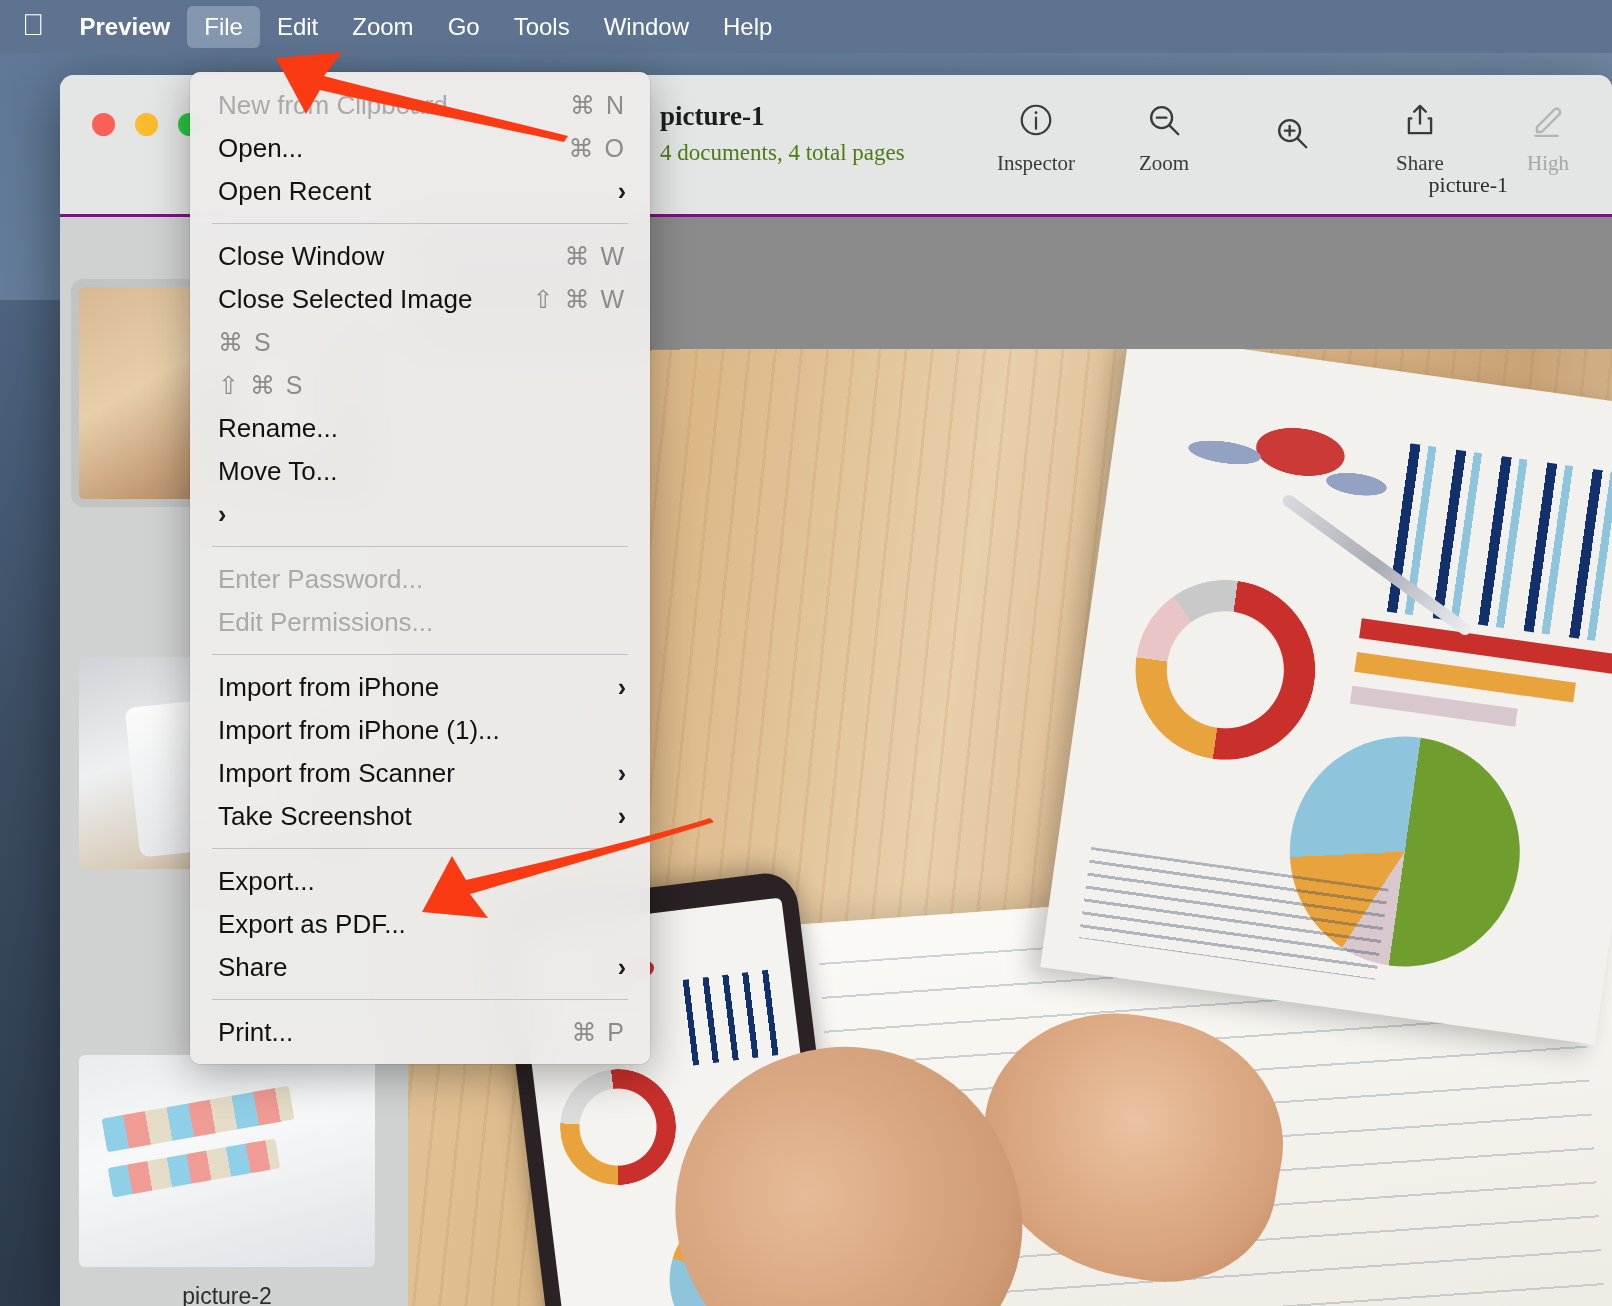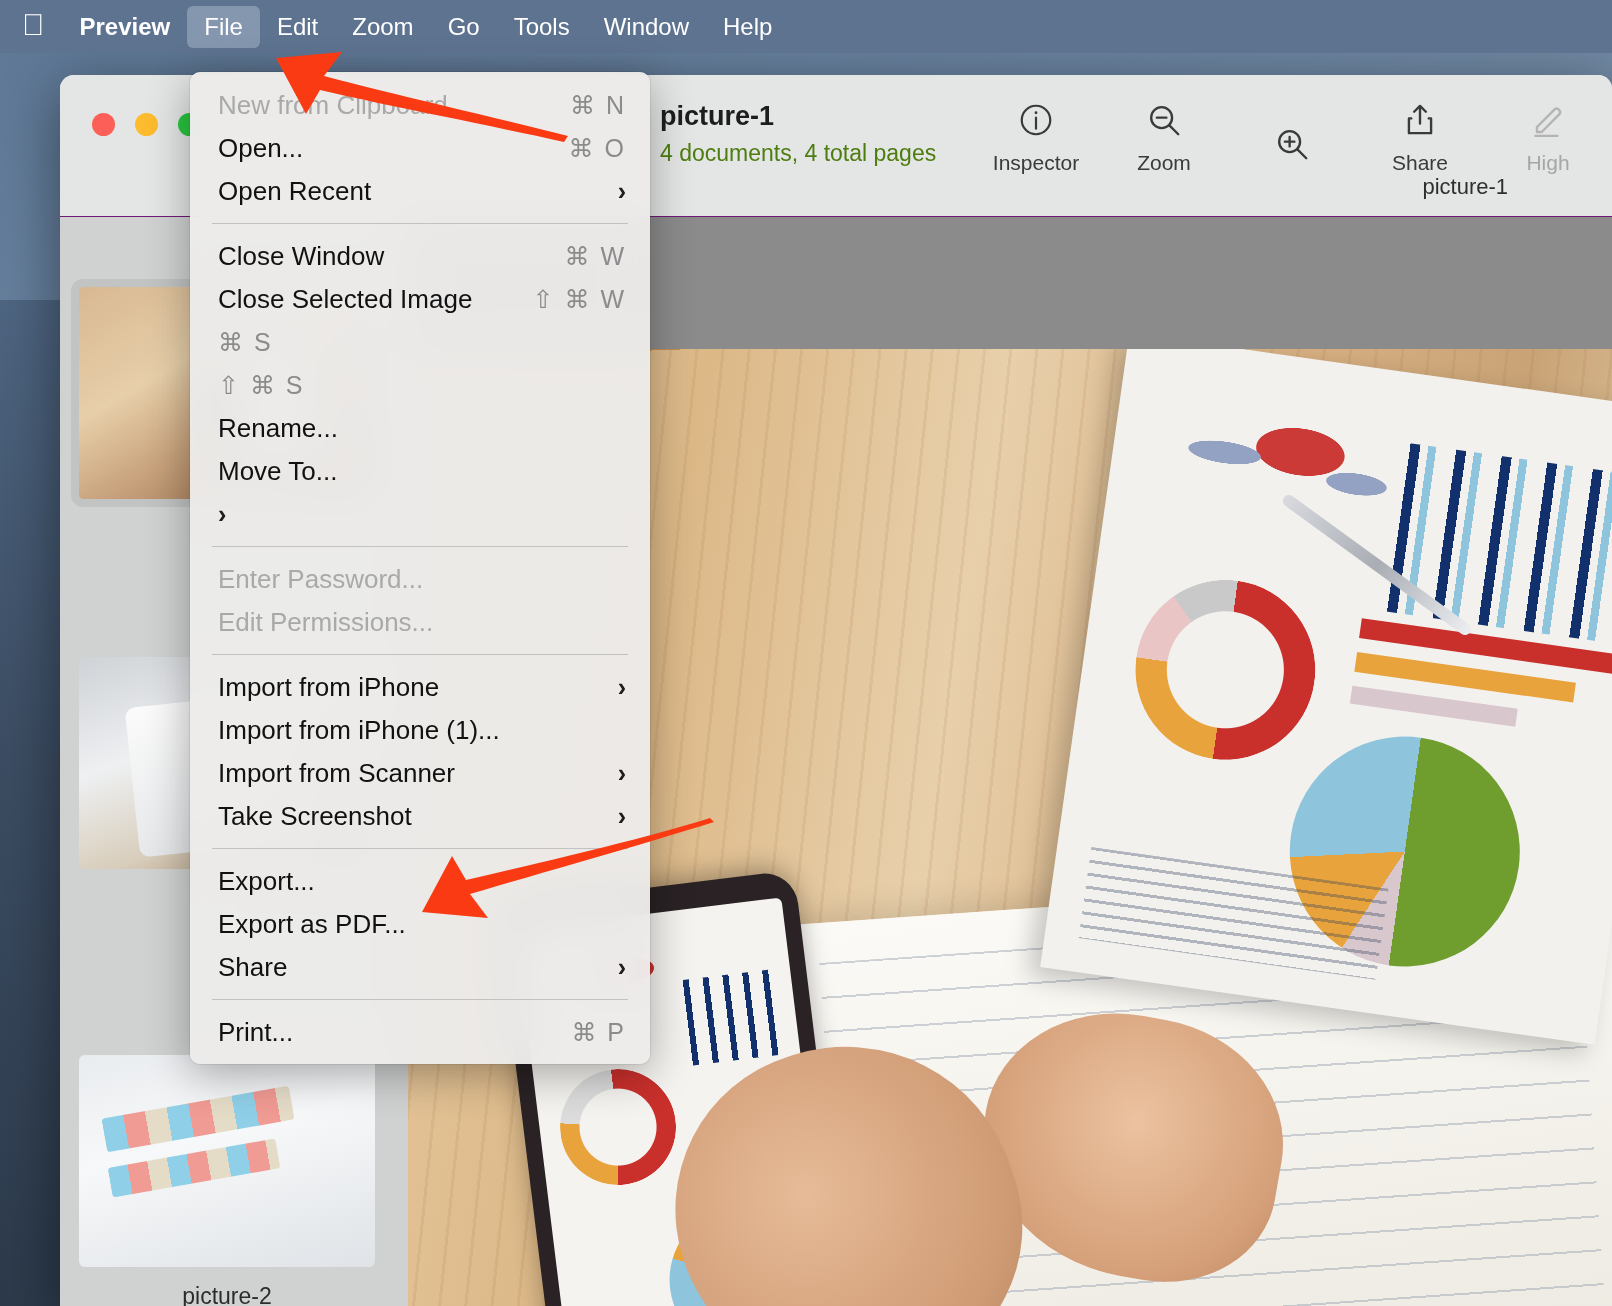--- a/index.html
+++ b/index.html
@@ -58,40 +58,41 @@
     background: #dfe3e3;
     border-radius: 14px 14px 0 0;
     overflow: hidden;
     box-shadow: 0 14px 60px rgba(0,0,0,.45);
     z-index: 10;
   }
   .titlebar {
     position: relative;
     height: 142px;
     background: #e4e5e5;
-    border-bottom: 1px solid #701a75;
+    border-bottom: 3px solid #701a75;
+    font-family: Liberation Serif, serif;
   }
   .traffic {
     position: absolute; left: 32px; top: 38px;
     display: flex; gap: 20px;
   }
   .dot { width: 23px; height: 23px; border-radius: 50%; }
   .dot.red    { background: #fc5f57; }
   .dot.yellow { background: #fdbc2d; }
   .dot.green  { background: #29c63f; }
 
   .doc-meta {
     position: absolute; left: 600px; top: 26px;
   }
   .doc-title { font-size: 27px; font-weight: bold; color: #1d1d1d; }
   .doc-sub   { font-size: 23px; color: #4d7c0f; margin-top: 8px; }
 
   .toolbar-right {
     position: absolute; right: 0; top: 24px;
-    display: flex; align-items: flex-end; gap: 0;
+    display: flex; align-items: center; gap: 0;
   }
   .tool {
     width: 128px;
     display: flex; flex-direction: column; align-items: center;
     gap: 10px;
   }
   .tool .glyph { height: 42px; display:flex; align-items:center; justify-content:center; }
   .tool .tlabel { font-size: 21px; color: #3a3a3a; }
   .tool.dim .tlabel { color: #a6a6a6; }
   .tool.dim svg { stroke: #b4b4b4; }

